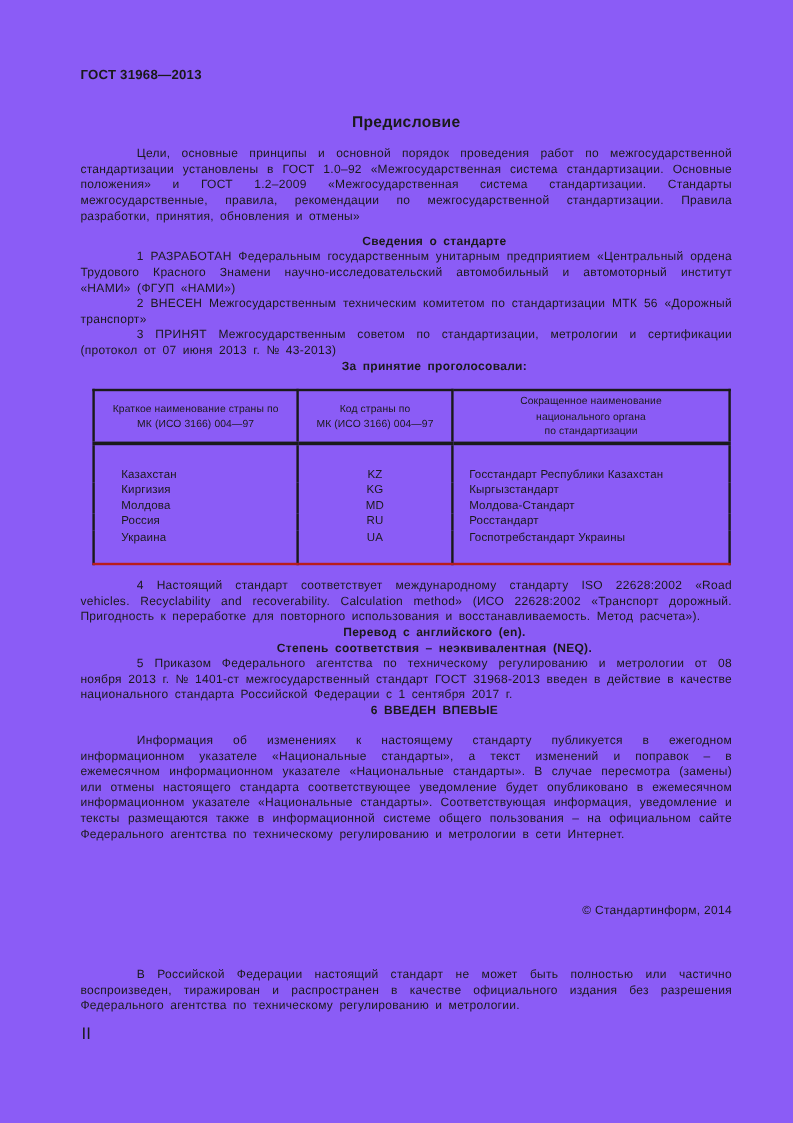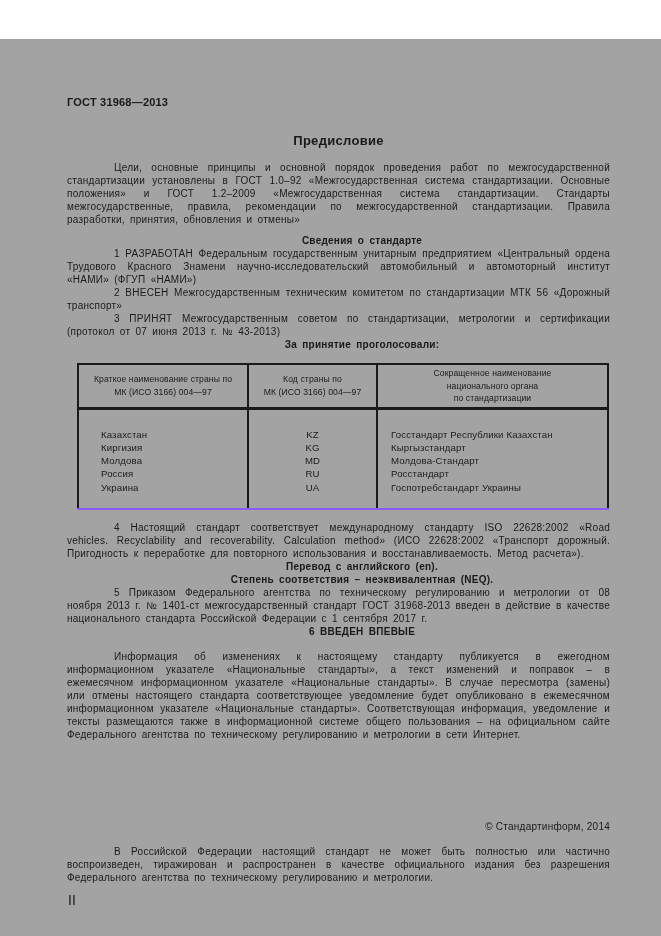--- a/index.html
+++ b/index.html
@@ -9,22 +9,21 @@
     height: 936px;
     position: relative;
     overflow: hidden;
     font-family: "Liberation Sans", "DejaVu Sans", sans-serif;
     color: #1a1a1a;
   }
   .page {
     position: absolute;
     inset: 0;
     padding: 56px 51px 0 67px;
-    background: #a3a3a3;
-    margin-top: 39px;
+    background: #8b5cf6;
   }
   .doc-code {
     font-size: 11px;
     font-weight: bold;
     letter-spacing: 0.2px;
     line-height: 14px;
   }
   .title {
     font-size: 13px;
     font-weight: bold;
@@ -73,27 +72,27 @@
   table.countries td {
     border-left: 2px solid #1a1a1a;
     border-right: 2px solid #1a1a1a;
     font-size: 9.6px;
     line-height: 13.2px;
     vertical-align: top;
     padding: 0 4px;
     letter-spacing: 0.15px;
   }
   table.countries tr.first td { padding-top: 18px; }
-  table.countries tr.last td { padding-bottom: 14px; border-bottom: 2px solid #8b5cf6; }
+  table.countries tr.last td { padding-bottom: 14px; border-bottom: 2px solid #b91c1c; }
   td.col-country { padding-left: 22px !important; }
   td.col-code { text-align: center; }
   td.col-authority { padding-left: 13px !important; }
   .copyright {
     position: absolute;
-    top: 781px;
+    top: 753px;
     right: 51px;
     font-size: 10px;
     line-height: 13px;
     letter-spacing: 0.25px;
     text-align: right;
   }
   .restriction {
     position: absolute;
     top: 806px;
     left: 67px;

